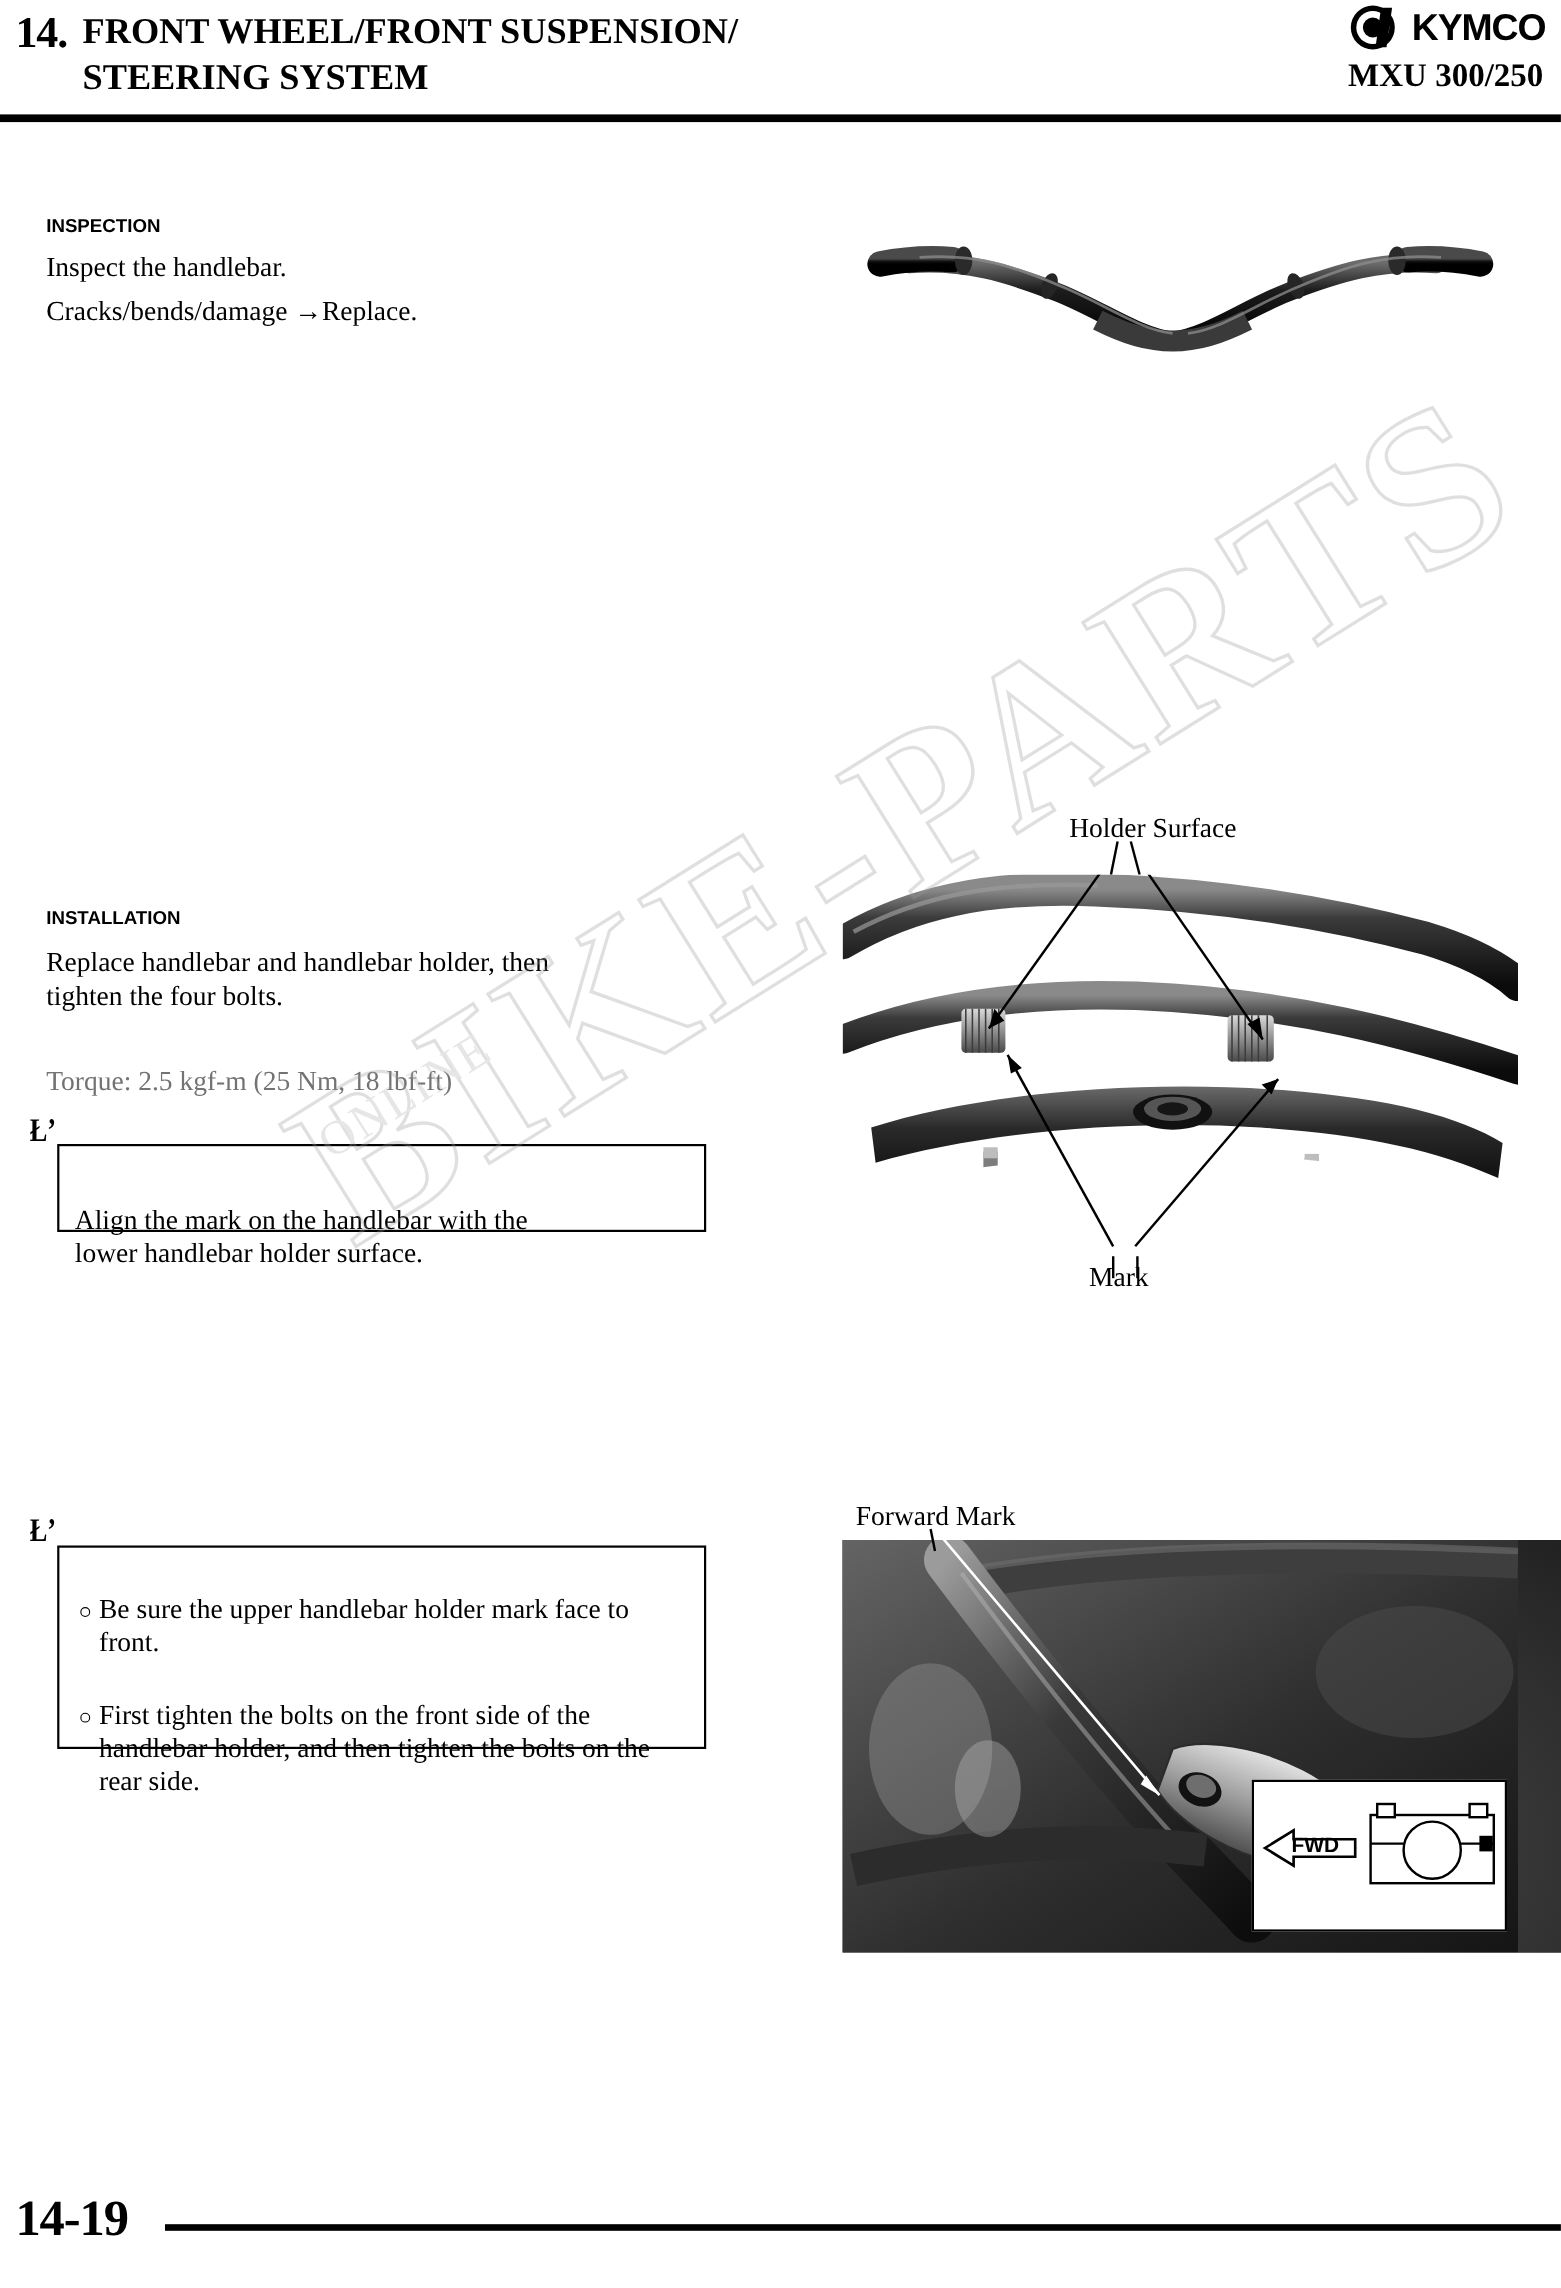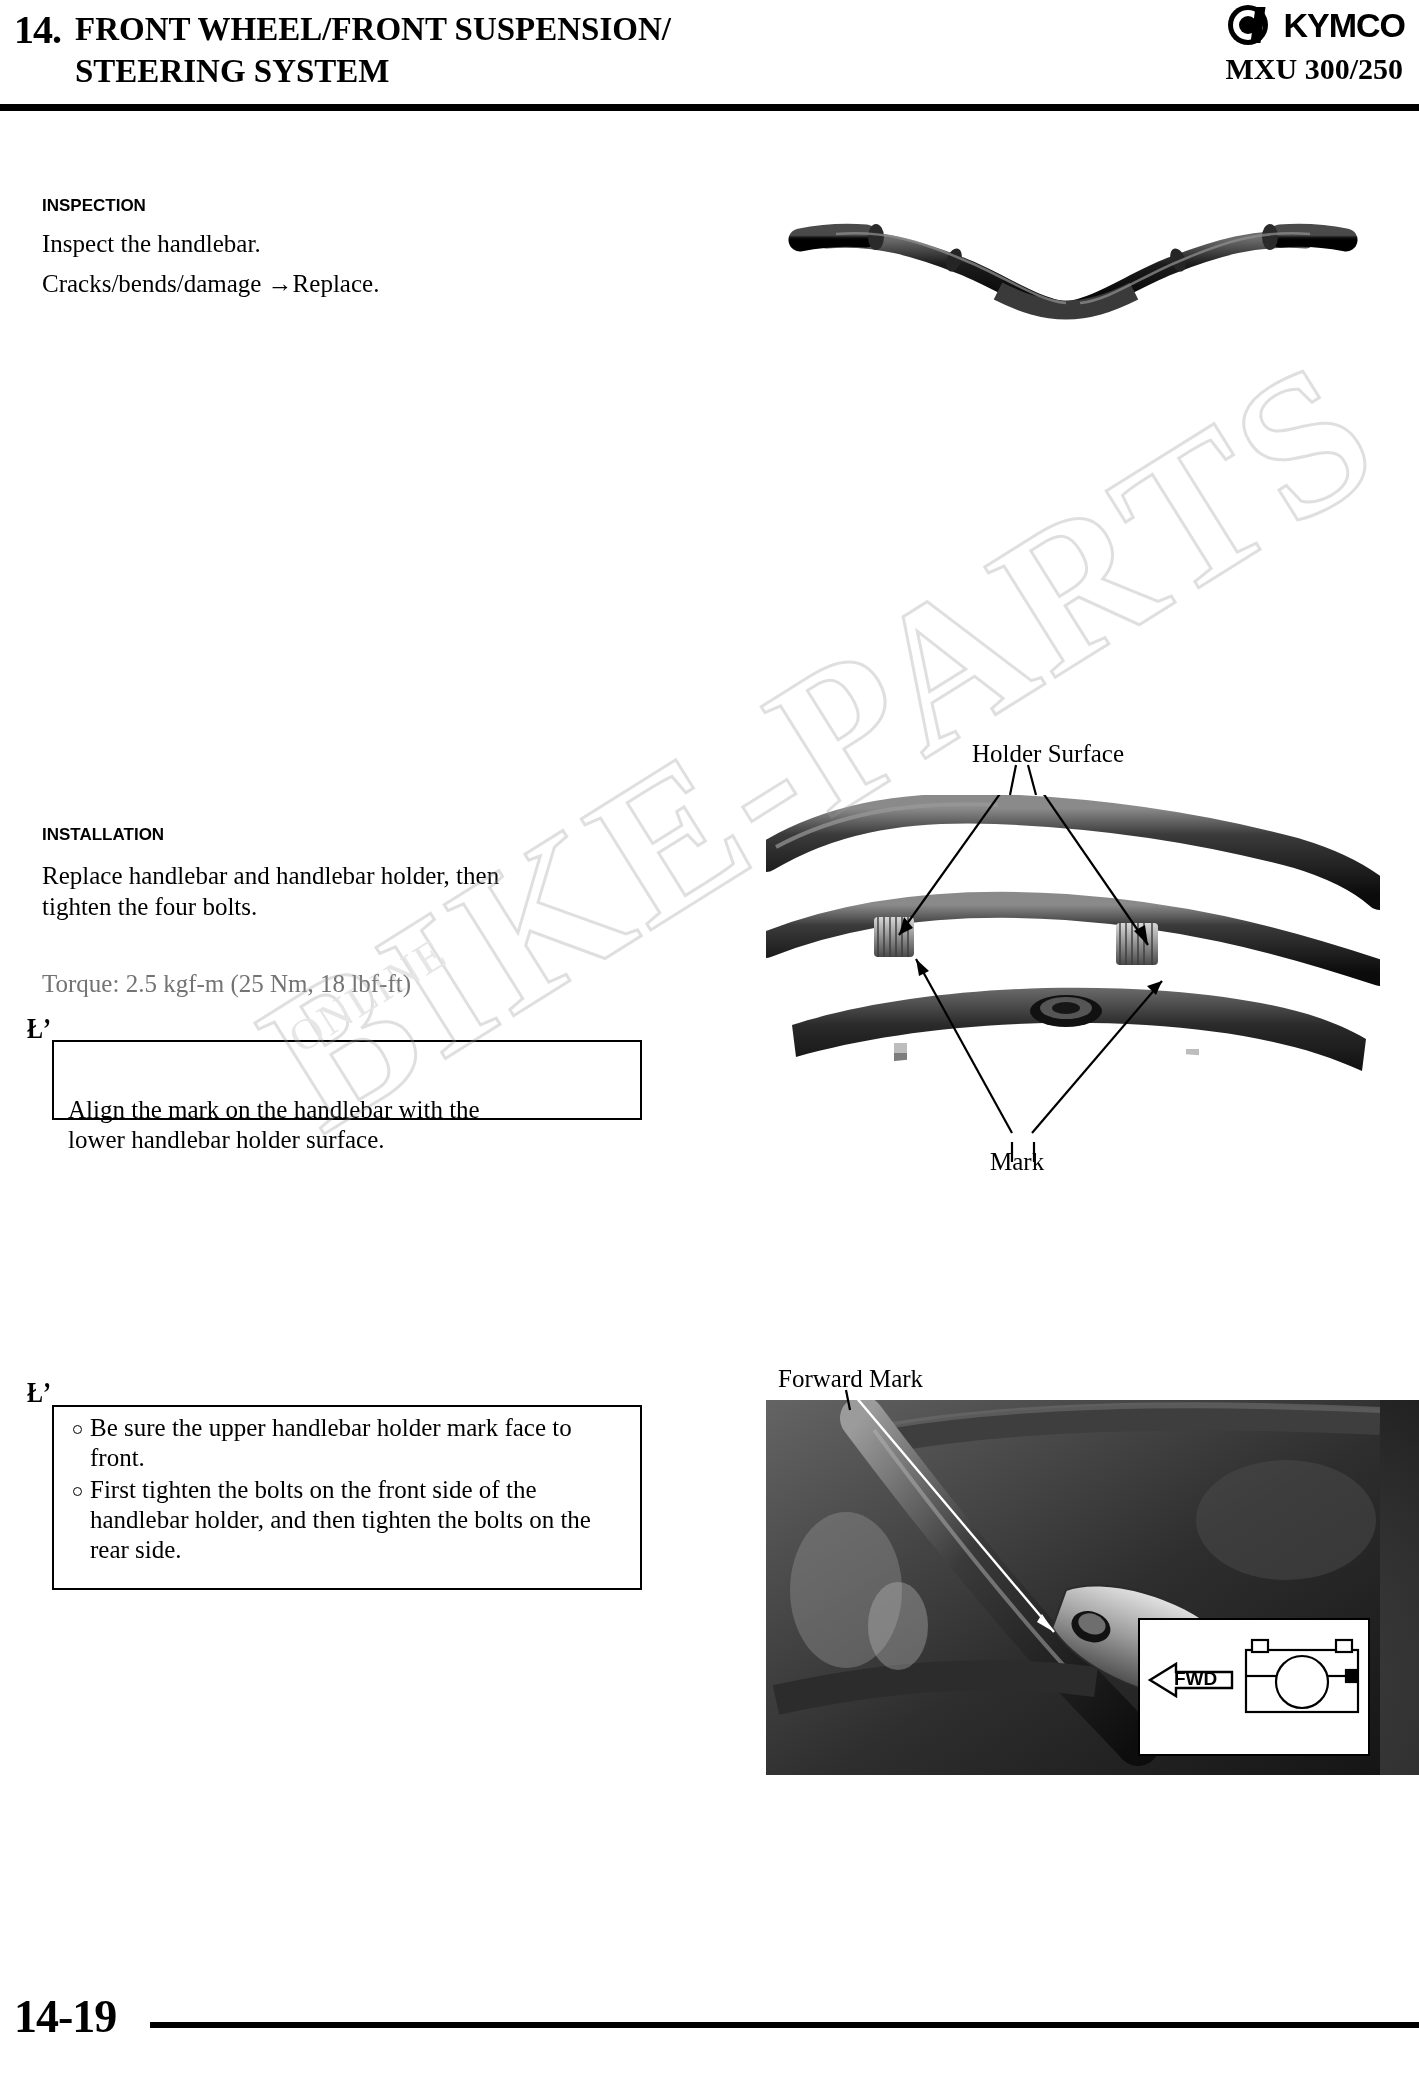--- a/index.html
+++ b/index.html
@@ -160,20 +160,21 @@
     margin: 0;
     padding: 6px 8px 6px 36px;
     font-family: "Liberation Serif", serif;
     font-size: 25px;
     line-height: 30px;
     list-style: none;
   }
   .note-list li {
     position: relative;
     margin-bottom: 2px;
+    margin-top: 36px;
   }
   .note-list li::before {
     content: "";
     position: absolute;
     left: -17px;
     top: 12px;
     width: 7px;
     height: 7px;
     border: 1px solid #000;
     border-radius: 50%;

